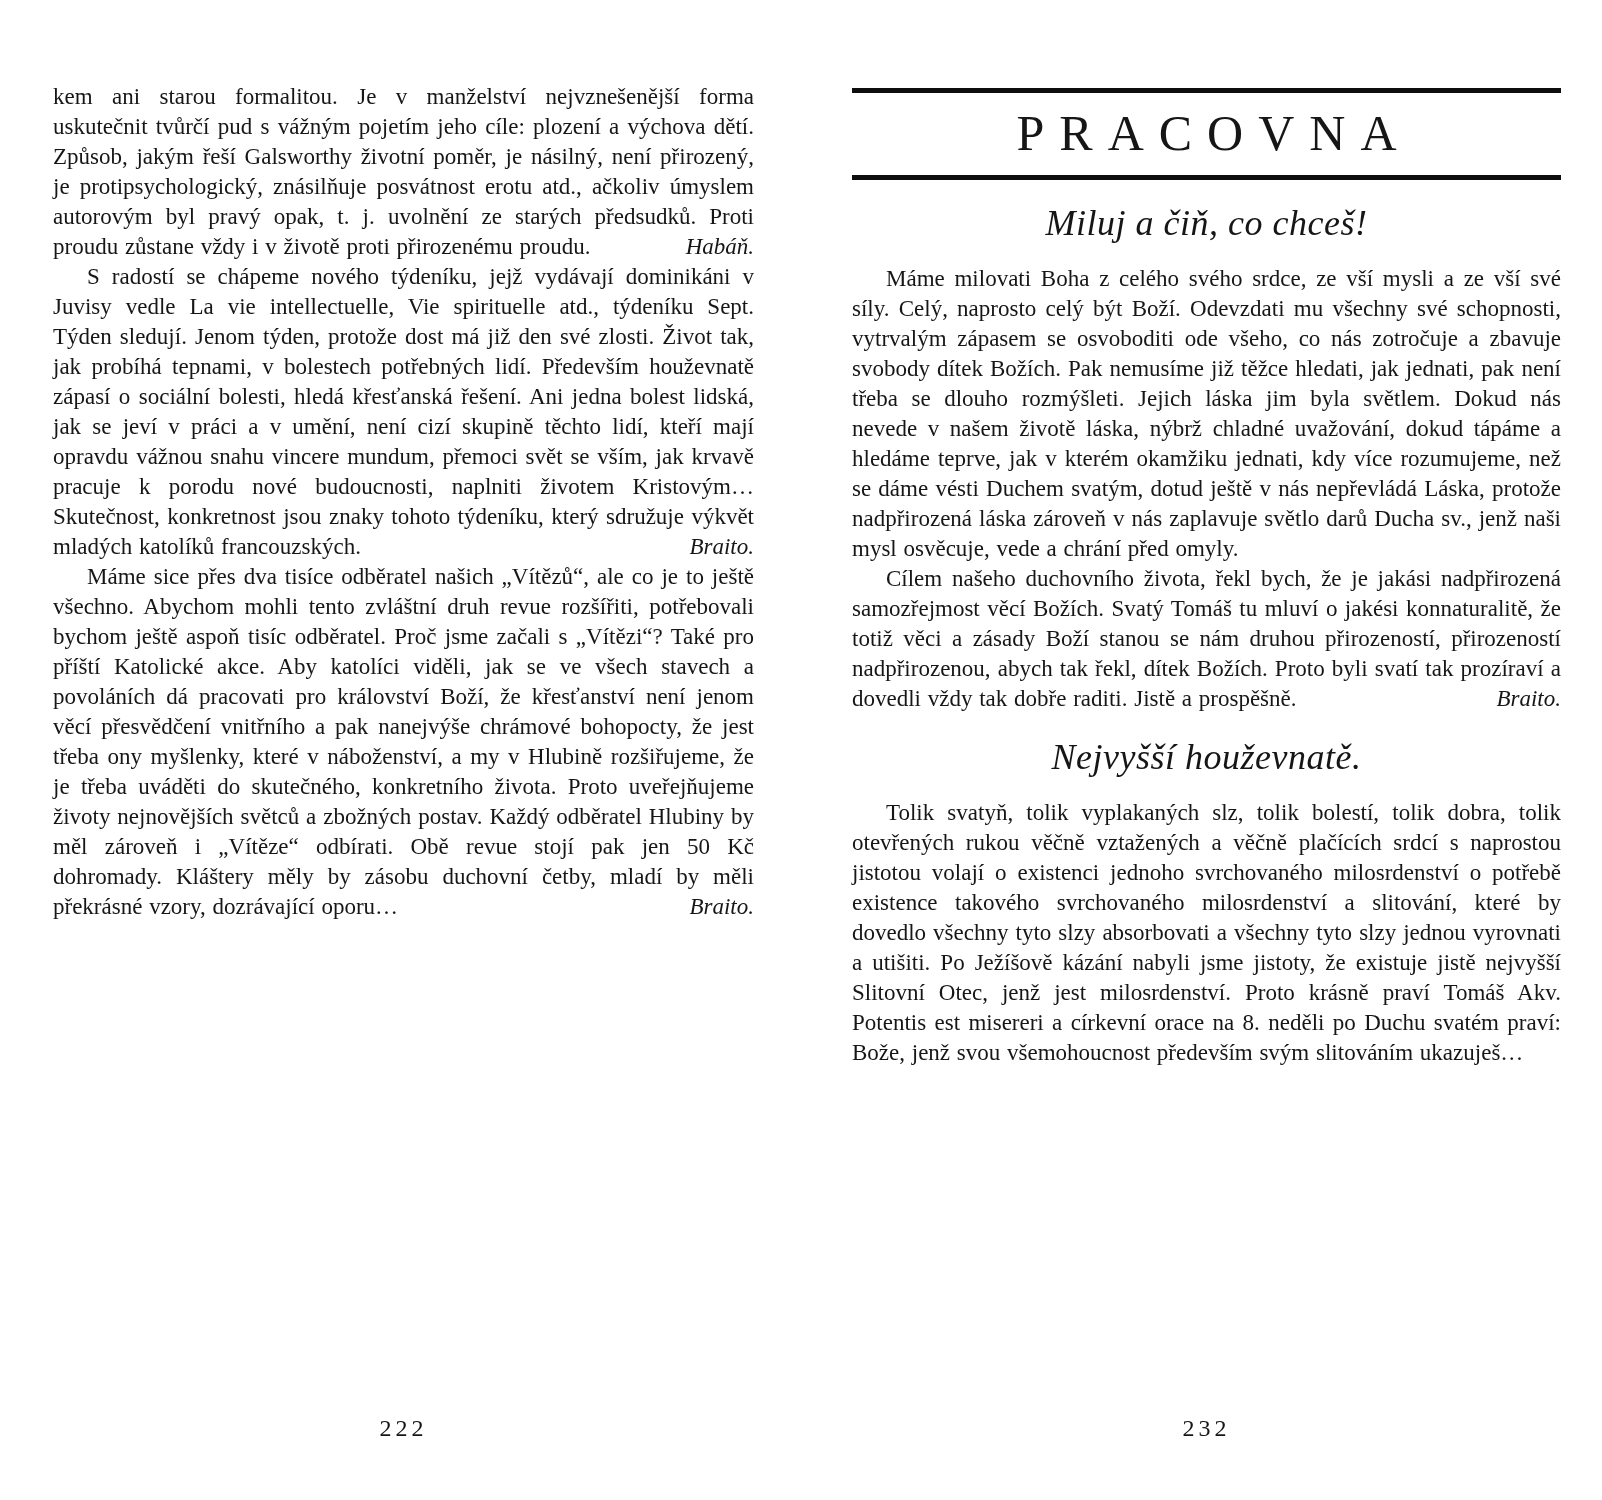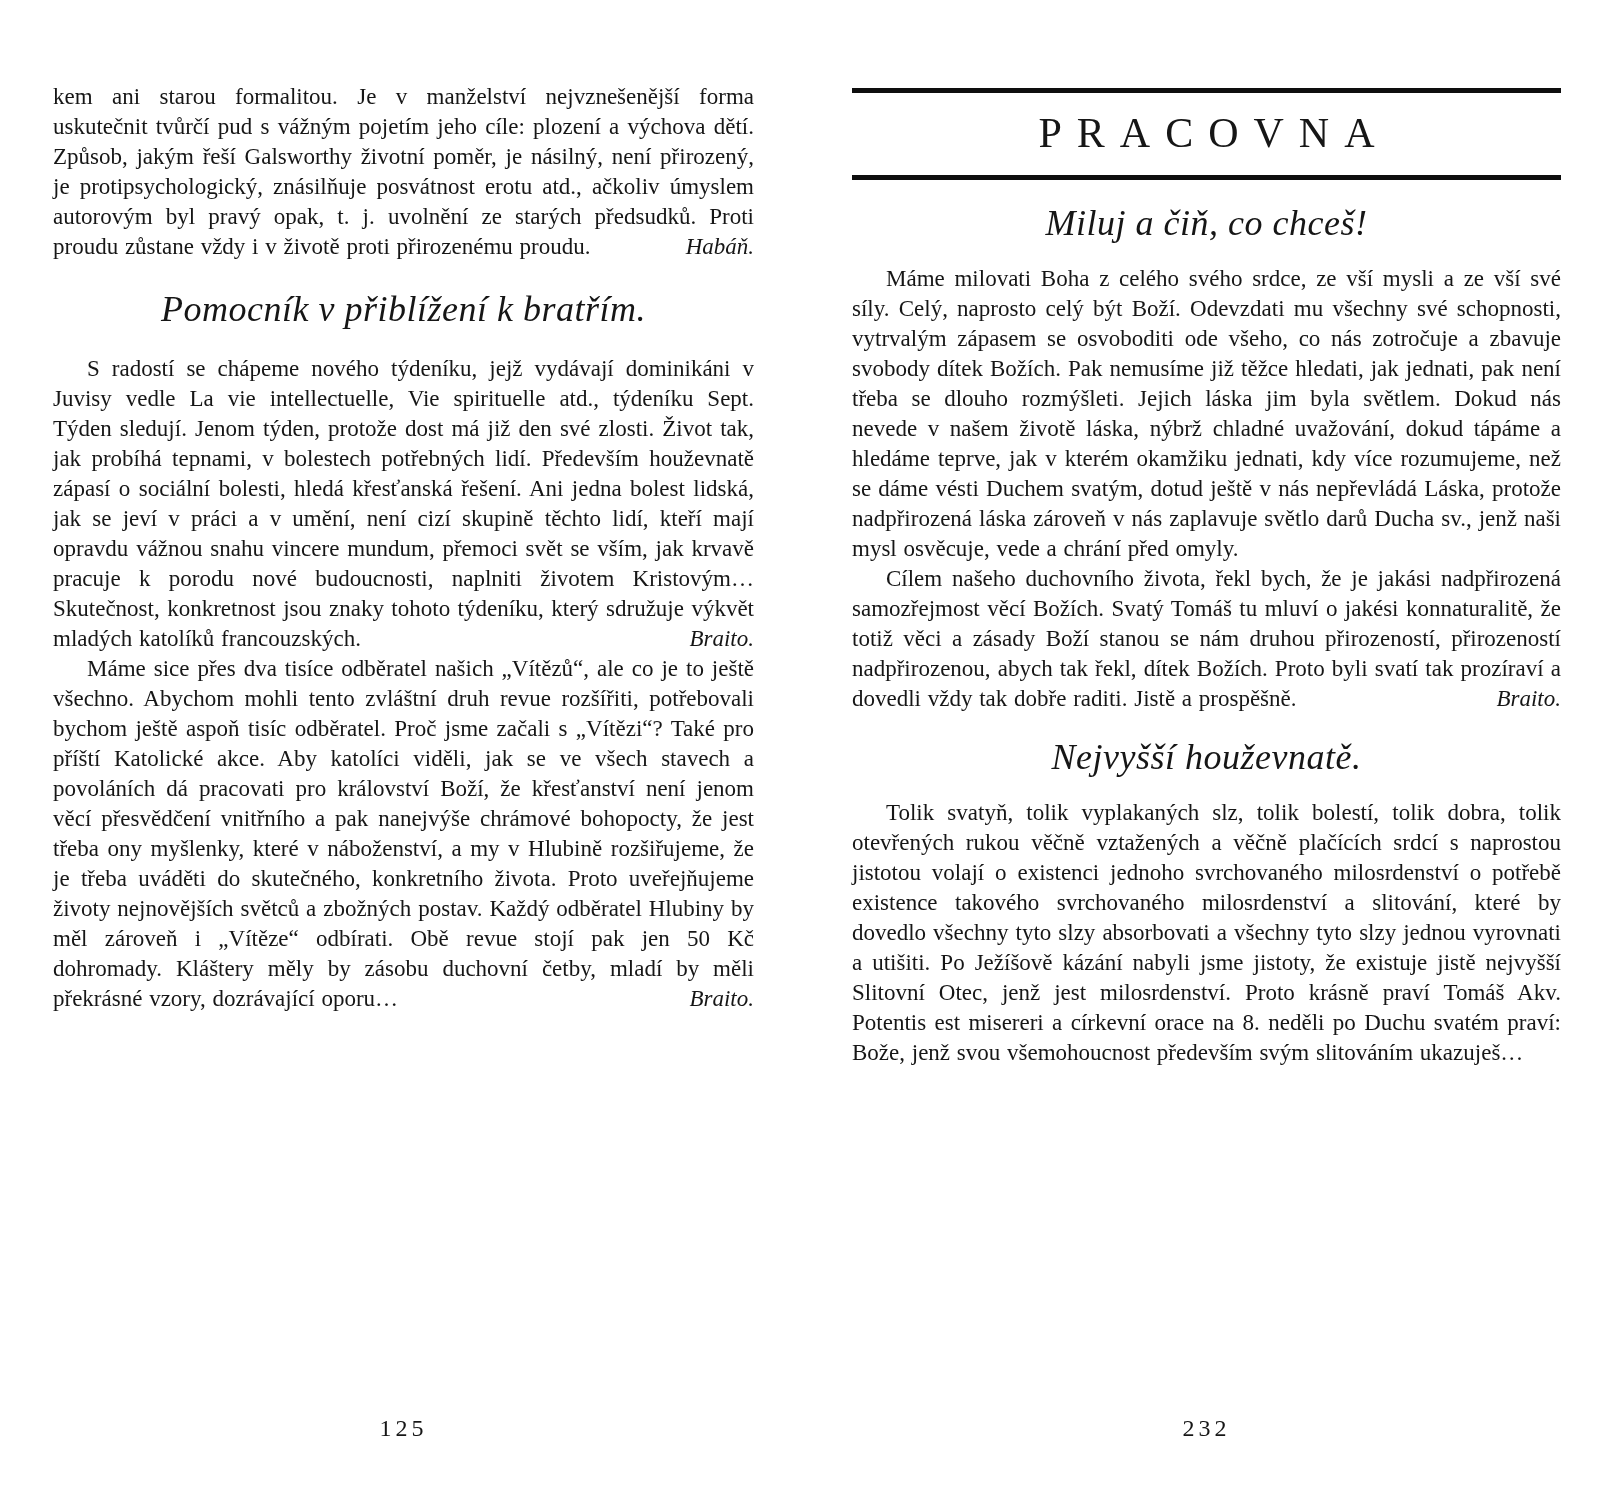--- a/index.html
+++ b/index.html
@@ -50,21 +50,21 @@
   .col-right .section-heading { margin: 26px 0 24px 0; }
 
   .masthead { margin: 6px 0 0 0; }
   .masthead-rule {
     height: 5px;
     background: #0e0e0e;
   }
   .masthead-title {
     margin: 14px 0 16px 0;
     font-weight: normal;
-    font-size: 42px;
+    font-size: 50px;
     line-height: 52px;
     text-align: center;
     letter-spacing: 15px;
     padding-left: 15px; 
   }
 
   .page-number {
     position: absolute;
     top: 1415px;
     font-size: 24px;
@@ -74,21 +74,20 @@
   .page-number.left  { left: 53px;  width: 701px; }
   .page-number.right { left: 852px; width: 709px; }
 </style>
 </head>
 <body>
 
 <div class="col col-left">
 
   <p class="para"><span>kem ani starou formalitou. Je v manželství nejvznešenější forma uskutečnit tvůrčí pud s vážným pojetím jeho cíle: plození a výchova dětí. Způsob, jakým řeší Galsworthy životní poměr, je násilný, není přirozený, je protipsychologický, znásilňuje posvátnost erotu atd., ačkoliv úmyslem autorovým byl pravý opak, t. j. uvolnění ze starých předsudků. Proti proudu zůstane vždy i v životě proti přirozenému proudu.</span><span class="sig">Habáň.</span></p>
 
-  <h3 class="section-heading">Pomocník v přiblížení k bratřím.</h3>
 
   <p class="para indent"><span>S radostí se chápeme nového týdeníku, jejž vydávají dominikáni v Juvisy vedle La vie intellectuelle, Vie spirituelle atd., týdeníku Sept. Týden sledují. Jenom týden, protože dost má již den své zlosti. Život tak, jak probíhá tepnami, v bolestech potřebných lidí. Především houževnatě zápasí o sociální bolesti, hledá křesťanská řešení. Ani jedna bolest lidská, jak se jeví v práci a v umění, není cizí skupině těchto lidí, kteří mají opravdu vážnou snahu vincere mundum, přemoci svět se vším, jak krvavě pracuje k porodu nové budoucnosti, naplniti životem Kristovým… Skutečnost, konkretnost jsou znaky tohoto týdeníku, který sdružuje výkvět mladých katolíků francouzských.</span><span class="sig">Braito.</span></p>
 
 
   <p class="para indent"><span>Máme sice přes dva tisíce odběratel našich „Vítězů“, ale co je to ještě všechno. Abychom mohli tento zvláštní druh revue rozšířiti, potřebovali bychom ještě aspoň tisíc odběratel. Proč jsme začali s „Vítězi“? Také pro příští Katolické akce. Aby katolíci viděli, jak se ve všech stavech a povoláních dá pracovati pro království Boží, že křesťanství není jenom věcí přesvědčení vnitřního a pak nanejvýše chrámové bohopocty, že jest třeba ony myšlenky, které v náboženství, a my v Hlubině rozšiřujeme, že je třeba uváděti do skutečného, konkretního života. Proto uveřejňujeme životy nejnovějších světců a zbožných postav. Každý odběratel Hlubiny by měl zároveň i „Vítěze“ odbírati. Obě revue stojí pak jen 50 Kč dohromady. Kláštery měly by zásobu duchovní četby, mladí by měli překrásné vzory, dozrávající oporu…</span><span class="sig">Braito.</span></p>
 
 </div>
 
 <div class="col col-right">
 
@@ -104,14 +103,14 @@
 
   <p class="para indent"><span>Cílem našeho duchovního života, řekl bych, že je jakási nadpřirozená samozřejmost věcí Božích. Svatý Tomáš tu mluví o jakési konnaturalitě, že totiž věci a zásady Boží stanou se nám druhou přirozeností, přirozeností nadpřirozenou, abych tak řekl, dítek Božích. Proto byli svatí tak prozíraví a dovedli vždy tak dobře raditi. Jistě a prospěšně.</span><span class="sig">Braito.</span></p>
 
   <h3 class="section-heading">Nejvyšší houževnatě.</h3>
 
   <p class="para indent"><span>Tolik svatyň, tolik vyplakaných slz, tolik bolestí, tolik dobra, tolik otevřených rukou věčně vztažených a věčně plačících srdcí s naprostou jistotou volají o existenci jednoho svrchovaného milosrdenství o potřebě existence takového svrchovaného milosrdenství a slitování, které by dovedlo všechny tyto slzy absorbovati a všechny tyto slzy jednou vyrovnati a utišiti. Po Ježíšově kázání nabyli jsme jistoty, že existuje jistě nejvyšší Slitovní Otec, jenž jest milosrdenství. Proto krásně praví Tomáš Akv. Potentis est misereri a církevní orace na 8. neděli po Duchu svatém praví: Bože, jenž svou všemohoucnost především svým slitováním ukazuješ…</span></p>
 
 
 </div>
 
-<div class="page-number left">125</div>
+<div class="page-number left">222</div>
 <div class="page-number right">232</div>
 
 </body></html>

